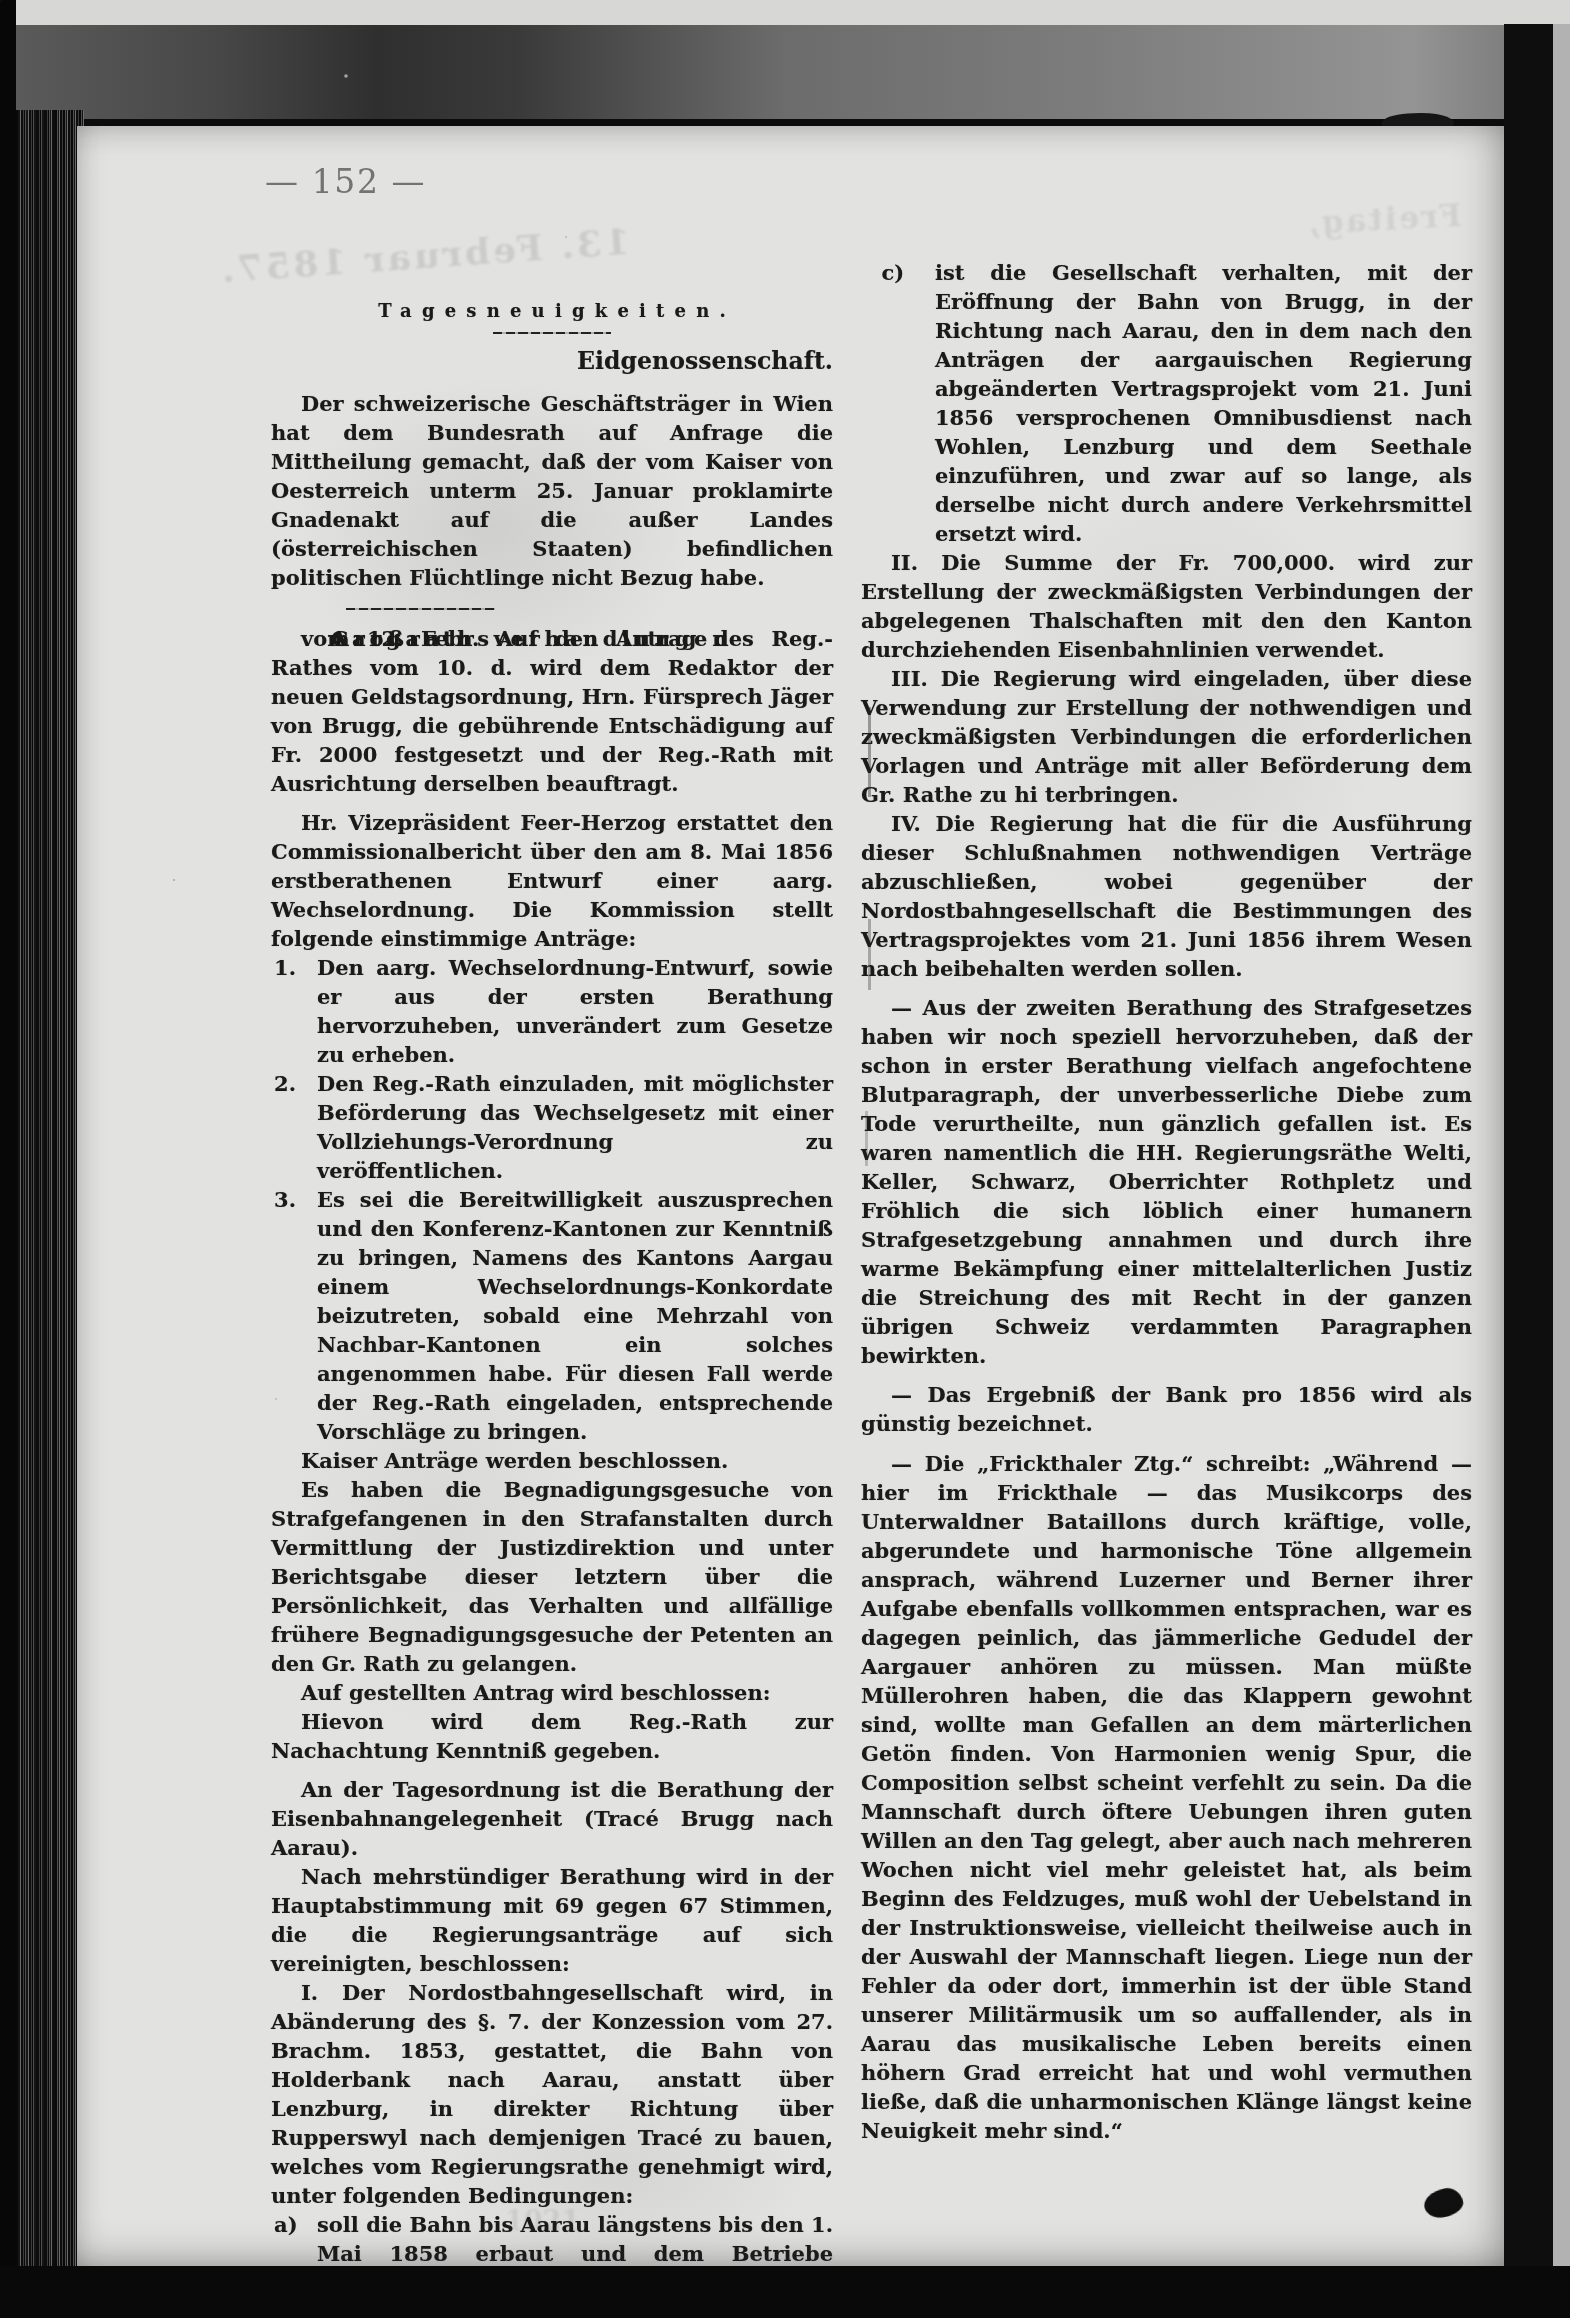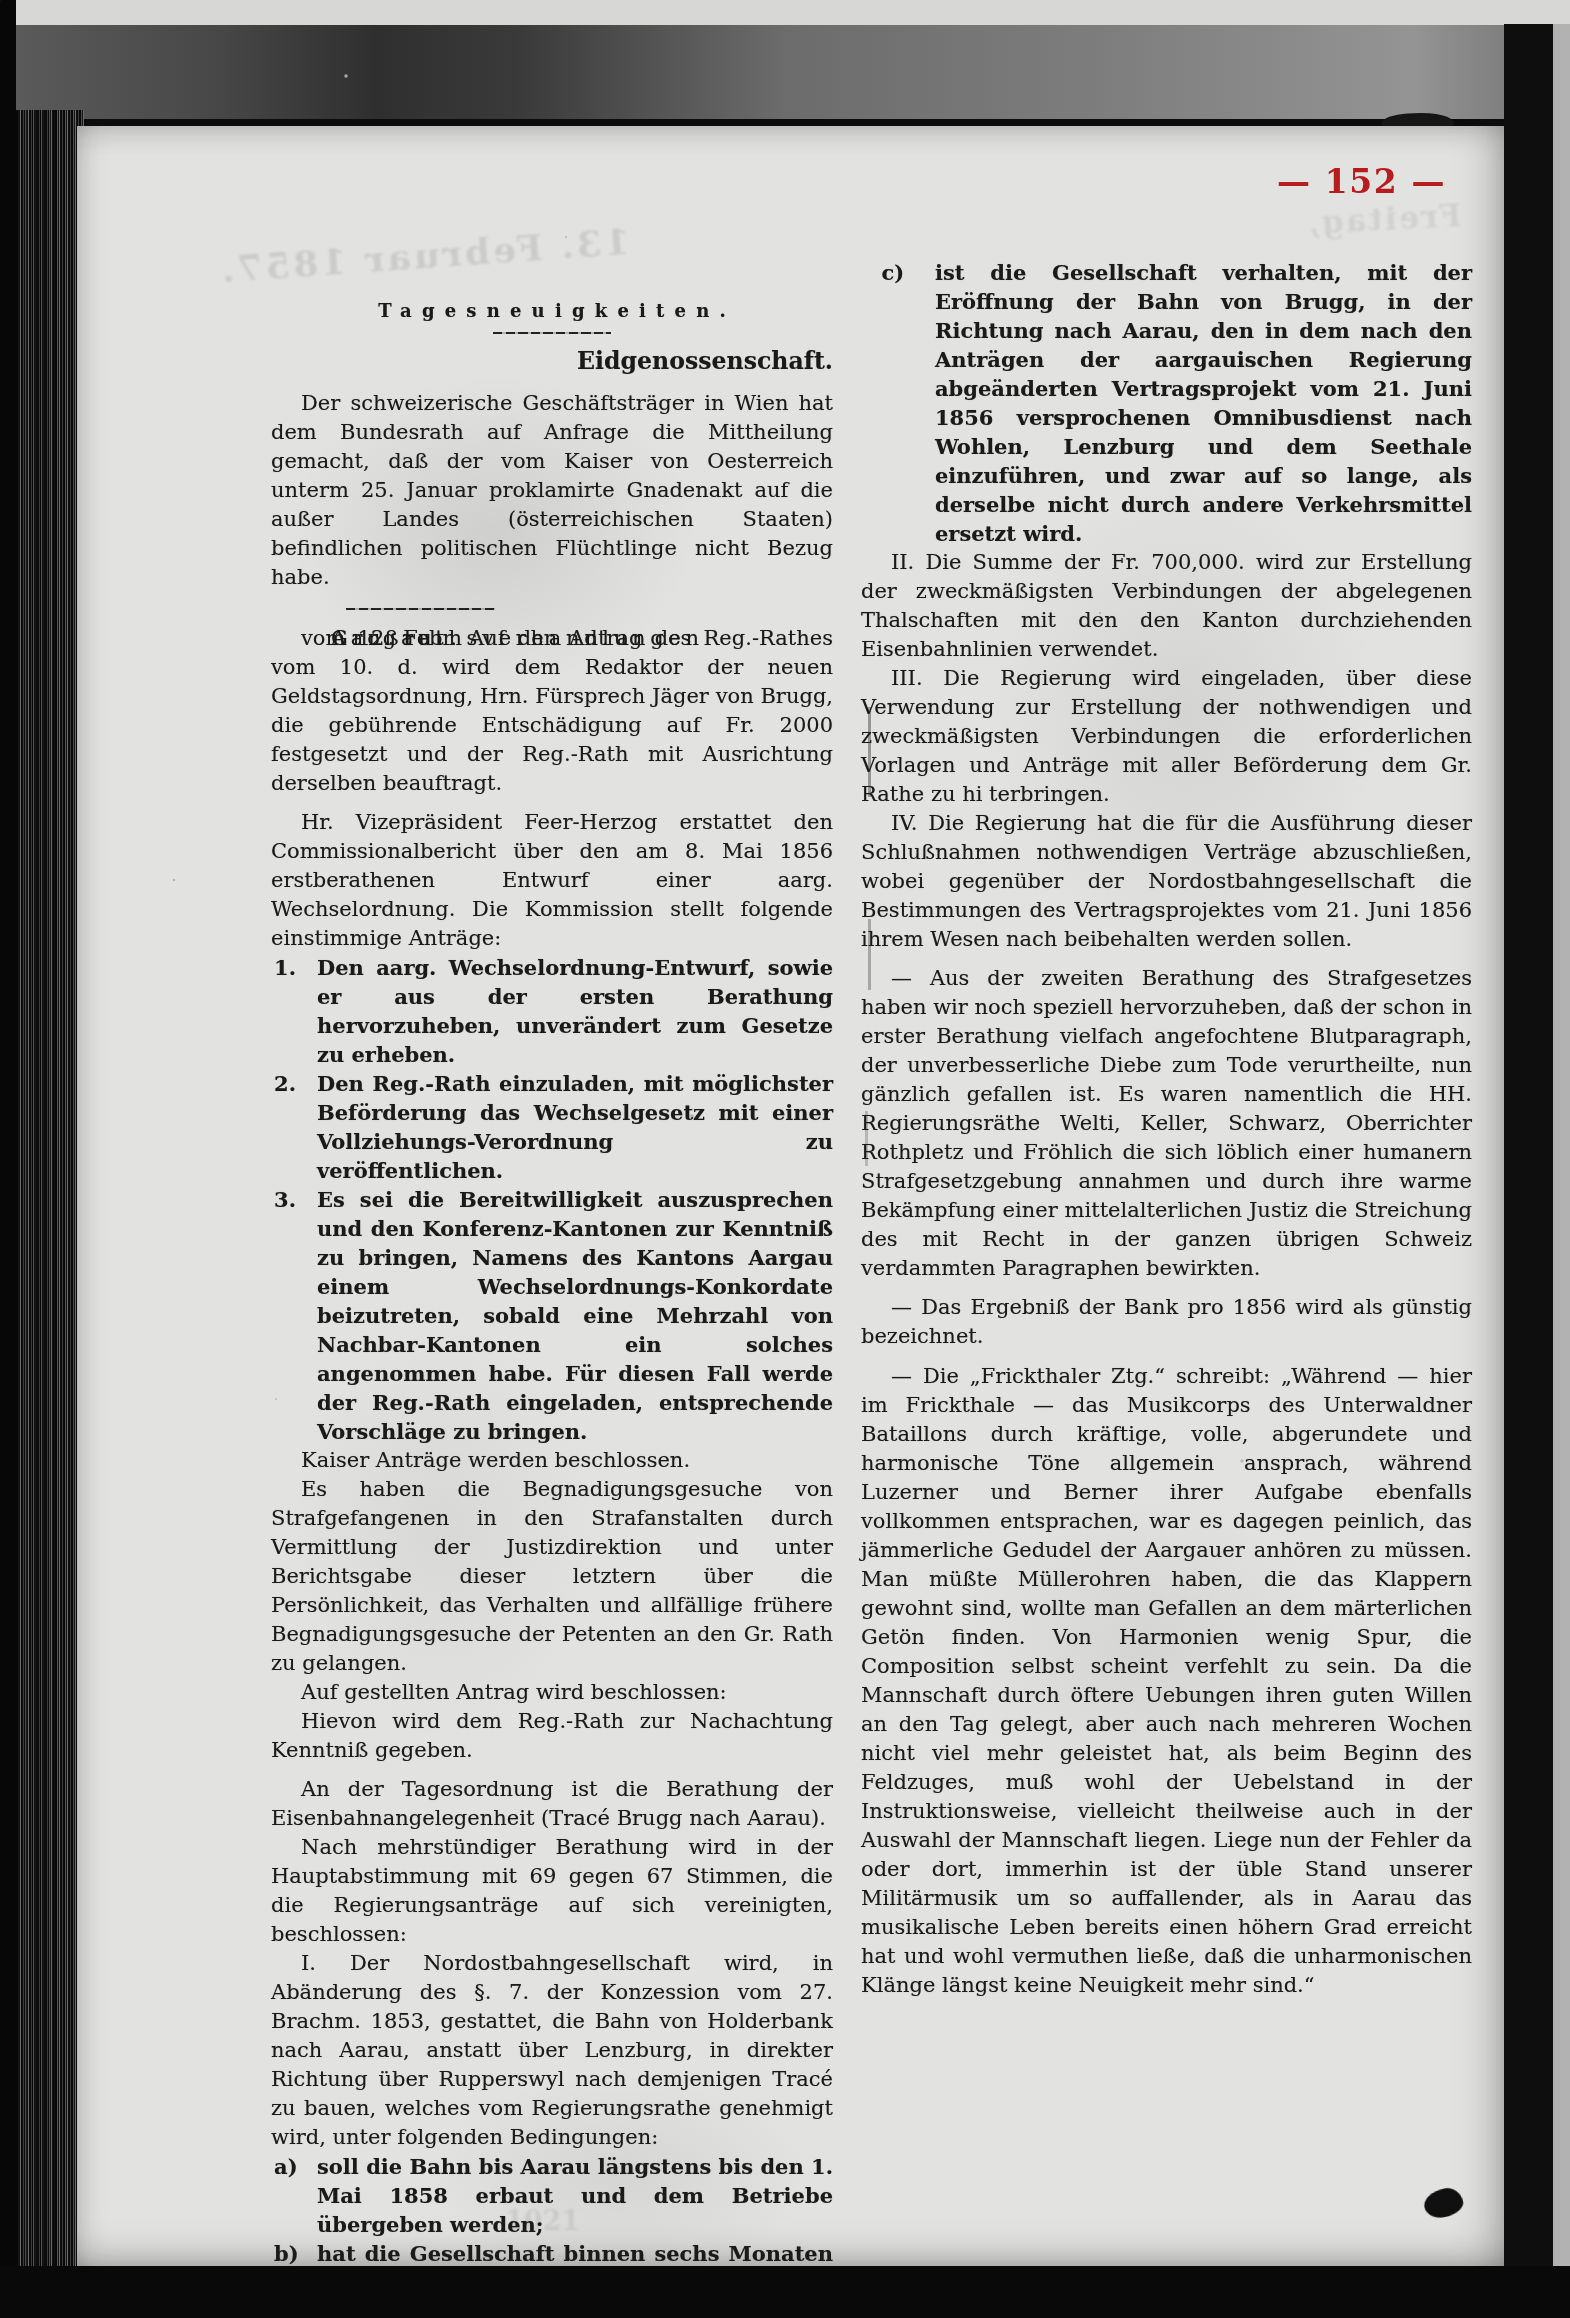--- a/index.html
+++ b/index.html
@@ -43,34 +43,34 @@
   .ink-blot{left:1347px;top:2063px;width:39px;height:28px;background:#101010;
     border-radius:60% 40% 55% 45%/50% 60% 40% 50%;transform:rotate(-12deg);filter:blur(0.5px);}
   .speckles{left:0;top:0;width:2.4px;height:2.4px;border-radius:50%;background:rgba(30,30,30,.4);
     box-shadow:345px 75px 0 0.8px rgba(240,240,240,.6),872px -67px 0 0.8px rgba(235,235,235,.55),
       173px 879px 0 0 rgba(40,40,40,.35),691px 1115px 0 0.8px rgba(50,50,50,.3),
       440px 1602px 0 0 rgba(40,40,40,.3),1099px 612px 0 0 rgba(60,60,60,.3),
       565px 236px 0 0 rgba(60,60,60,.25),1241px 1460px 0 0.8px rgba(70,70,70,.25),
       275px 1398px 0 0 rgba(60,60,60,.25),974px 1806px 0 0 rgba(60,60,60,.25);}
 
   
-  .page-head{left:188px;top:36px;width:1181px;text-align:right;font-size:33px;font-weight:bold;
-    letter-spacing:1.6px;color:#b91c1c;}
+  .page-head{left:188px;top:36px;width:1181px;text-align:left;font-size:33px;font-weight:normal;
+    letter-spacing:1.6px;color:#737373;}
   .col{color:#1a1a1a;}
   .col-left{left:194px;top:174px;width:562px;}
   .col-right{left:784px;top:132px;width:611px;}
   .col > *{position:static;}
   .col-title{font-size:18px;font-weight:bold;letter-spacing:10.2px;text-indent:10.2px;text-align:center;
     margin:0 0 7.9px 0;text-shadow:0 0 0.8px rgba(10,10,10,.35);}
   .col-subtitle{font-size:23.6px;font-weight:bold;text-align:right;margin:0 0 14px 0;
     text-shadow:0 0 0.8px rgba(10,10,10,.35);}
   .rule{height:2.4px;width:118px;margin:11px auto 12.6px auto;
     background:repeating-linear-gradient(90deg,#222 0 9.4px,rgba(34,34,34,.25) 9.4px 12.6px);}
   .rule.wide{width:149px;margin:15.7px auto 14px 75px;}
-  .para{font-size:21px;line-height:29px;font-weight:normal;text-align:justify;text-indent:30px;
+  .para{font-size:21px;line-height:29px;font-weight:bold;text-align:justify;text-indent:30px;
     margin:0;text-shadow:0 0 0.8px rgba(10,10,10,.35);}
   .gap{margin-top:10.2px !important;}
   .item{font-size:21px;line-height:29px;font-weight:bold;position:relative !important;
     padding-left:46px;margin:0;text-shadow:0 0 0.8px rgba(10,10,10,.35);}
   .item .marker{position:absolute;left:3.1px;top:0;}
   .item .itext{position:static;display:block;text-align:justify;}
   .item.deep{padding-left:74px;}
   .item.deep .marker{left:20.4px;}
   .spread{letter-spacing:4.7px;}
 </style>

